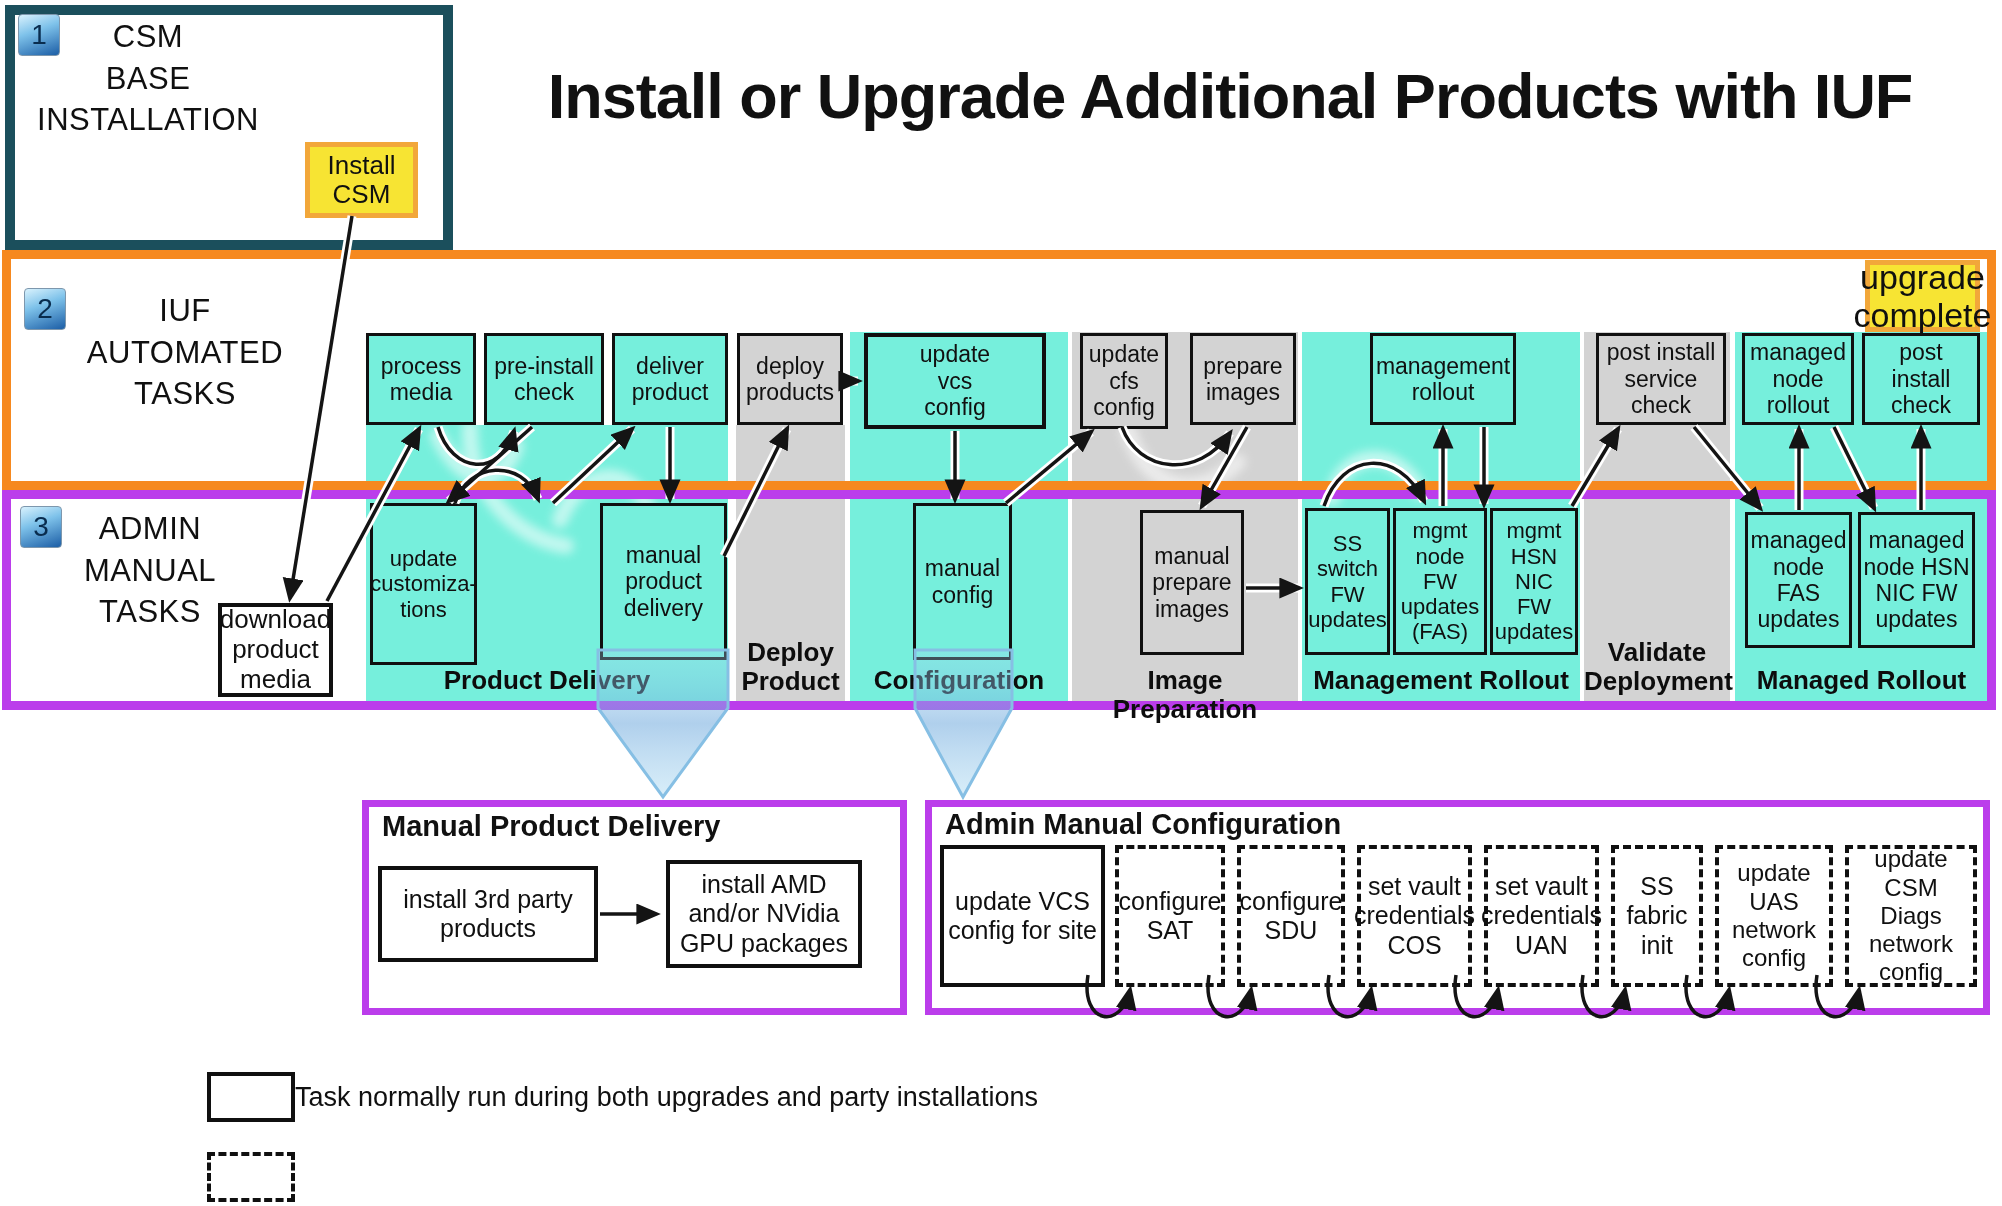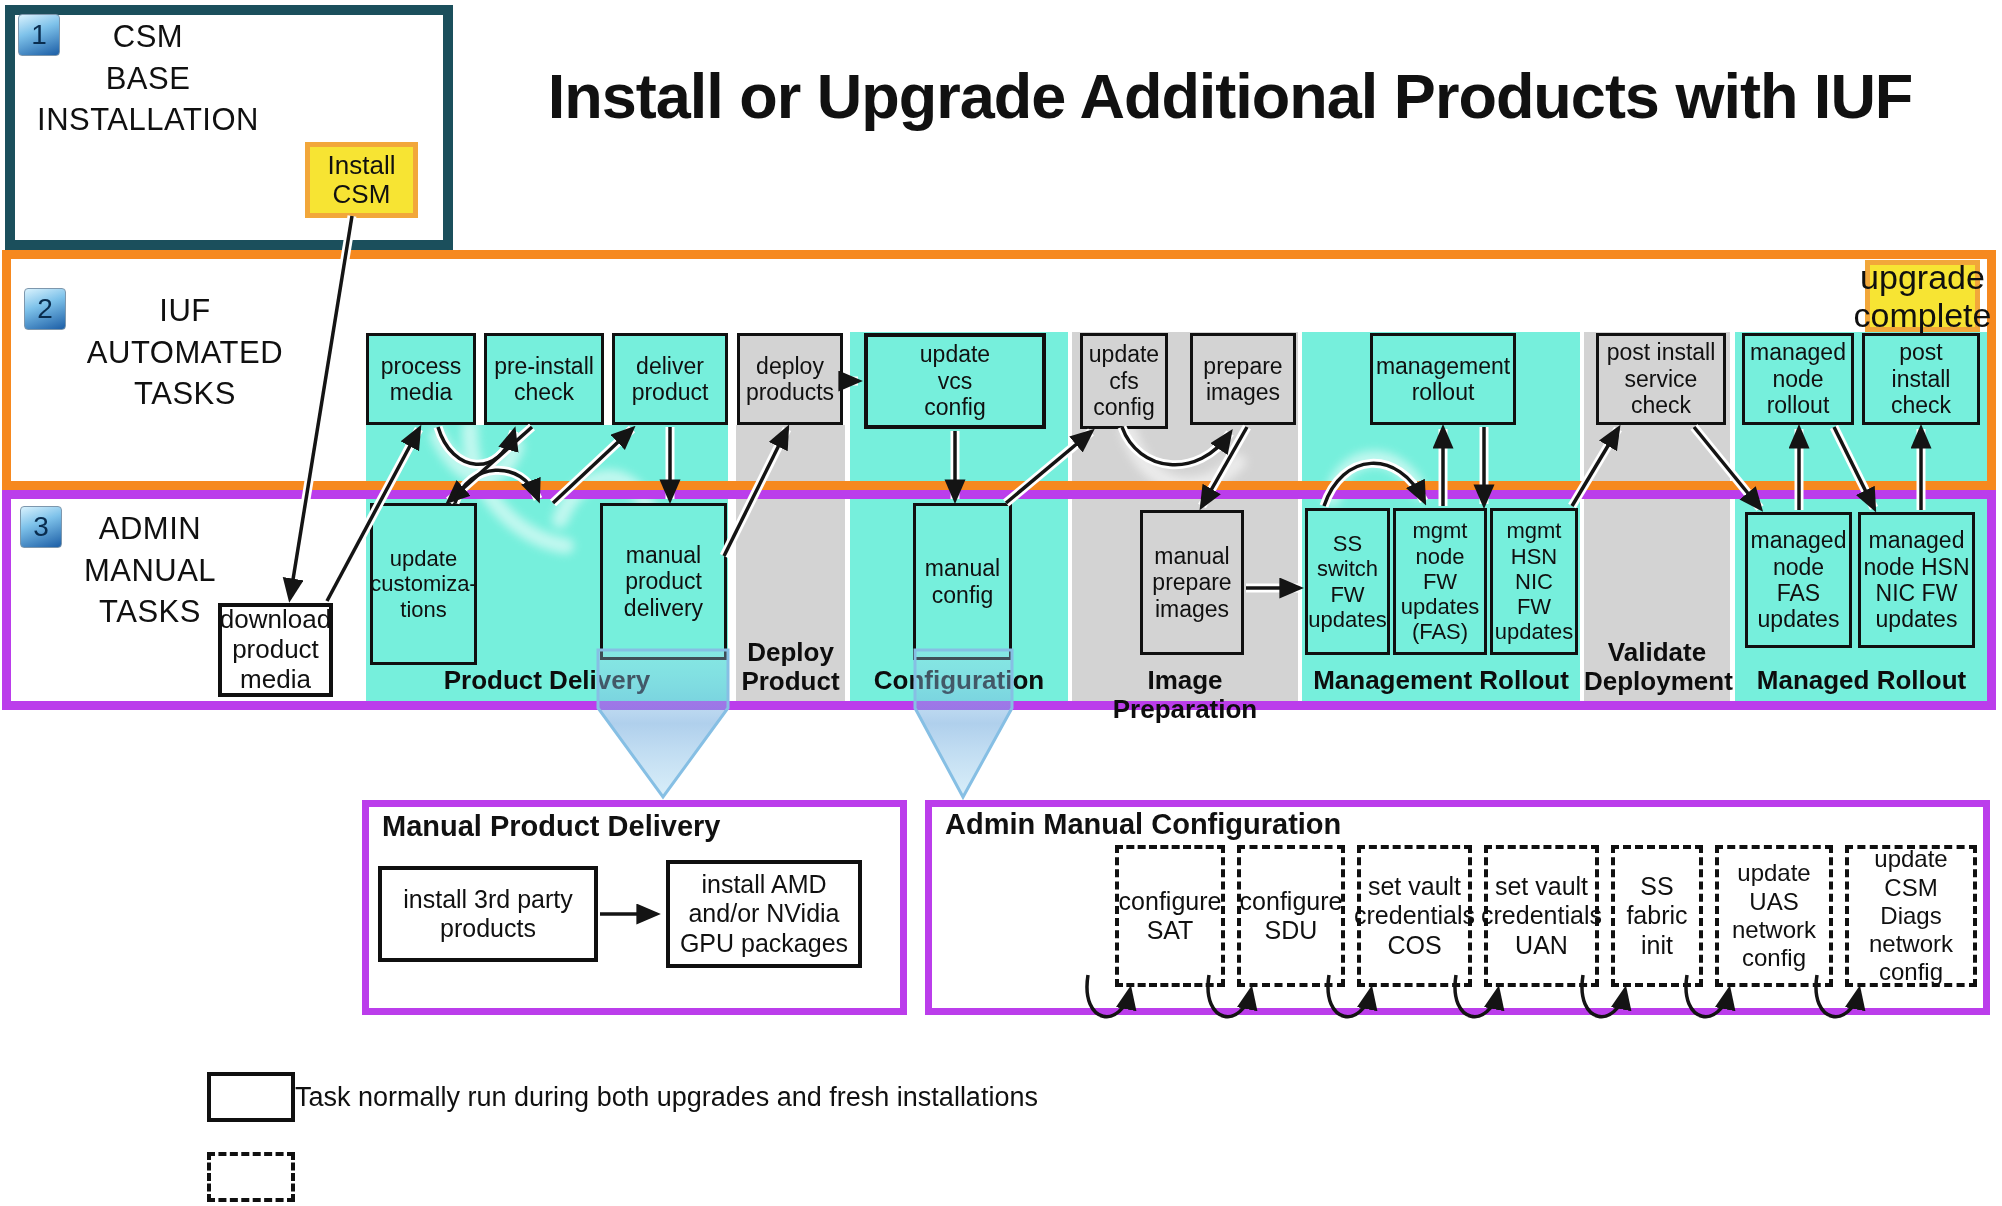--- a/index.html
+++ b/index.html
@@ -183,20 +183,22 @@
   <div class="panel" style="left:362px;top:800px;width:545px;height:215px"></div>
   <div class="panel-title" style="left:382px;top:810px">Manual Product Delivery</div>
   <div class="pbox" style="left:378px;top:866px;width:220px;height:96px">install 3rd party
 products</div>
   <div class="pbox" style="left:666px;top:860px;width:196px;height:108px">install AMD
 and/or NVidia
 GPU packages</div>
 
   <div class="panel" style="left:925px;top:800px;width:1065px;height:215px"></div>
   <div class="panel-title" style="left:945px;top:808px">Admin Manual Configuration</div>
+  <div class="pbox" style="left:940px;top:845px;width:165px;height:142px">update VCS
+config for site</div>
   <div class="pbox dashed" style="left:1115px;top:845px;width:110px;height:142px">configure
 SAT</div>
   <div class="pbox dashed" style="left:1237px;top:845px;width:108px;height:142px">configure
 SDU</div>
   <div class="pbox dashed" style="left:1357px;top:845px;width:115px;height:142px">set vault
 credentials
 COS</div>
   <div class="pbox dashed" style="left:1484px;top:845px;width:115px;height:142px">set vault
 credentials
 UAN</div>
@@ -207,21 +209,21 @@
 UAS
 network
 config</div>
   <div class="pbox dashed" style="left:1845px;top:845px;width:132px;height:142px;font-size:24px">update
 CSM
 Diags
 network
 config</div>
 
   <div class="legend-swatch" style="left:207px;top:1072px;width:88px;height:50px"></div>
-  <div class="legend-text" style="left:295px;top:1072px;width:1100px;height:50px">Task normally run during both upgrades and fresh installations</div>
+  <div class="legend-text" style="left:295px;top:1072px;width:1100px;height:50px">Task normally run during both upgrades and party installations</div>
   <div class="legend-swatch dashed" style="left:207px;top:1152px;width:88px;height:50px"></div>
 
   <svg class="layer" width="2002" height="1206" viewBox="0 0 2002 1206">
     <defs>
       <marker id="ah" markerWidth="7" markerHeight="7" refX="5.6" refY="3" orient="auto">
         <path d="M0,0 L7,3 L0,6 Z" fill="#141414"></path>
       </marker>
       <linearGradient id="funnelGrad" x1="0" y1="0" x2="0" y2="1">
         <stop offset="0" stop-color="#a7d8f2" stop-opacity="0.30"></stop>
         <stop offset="0.5" stop-color="#6fa9dd" stop-opacity="0.55"></stop>

